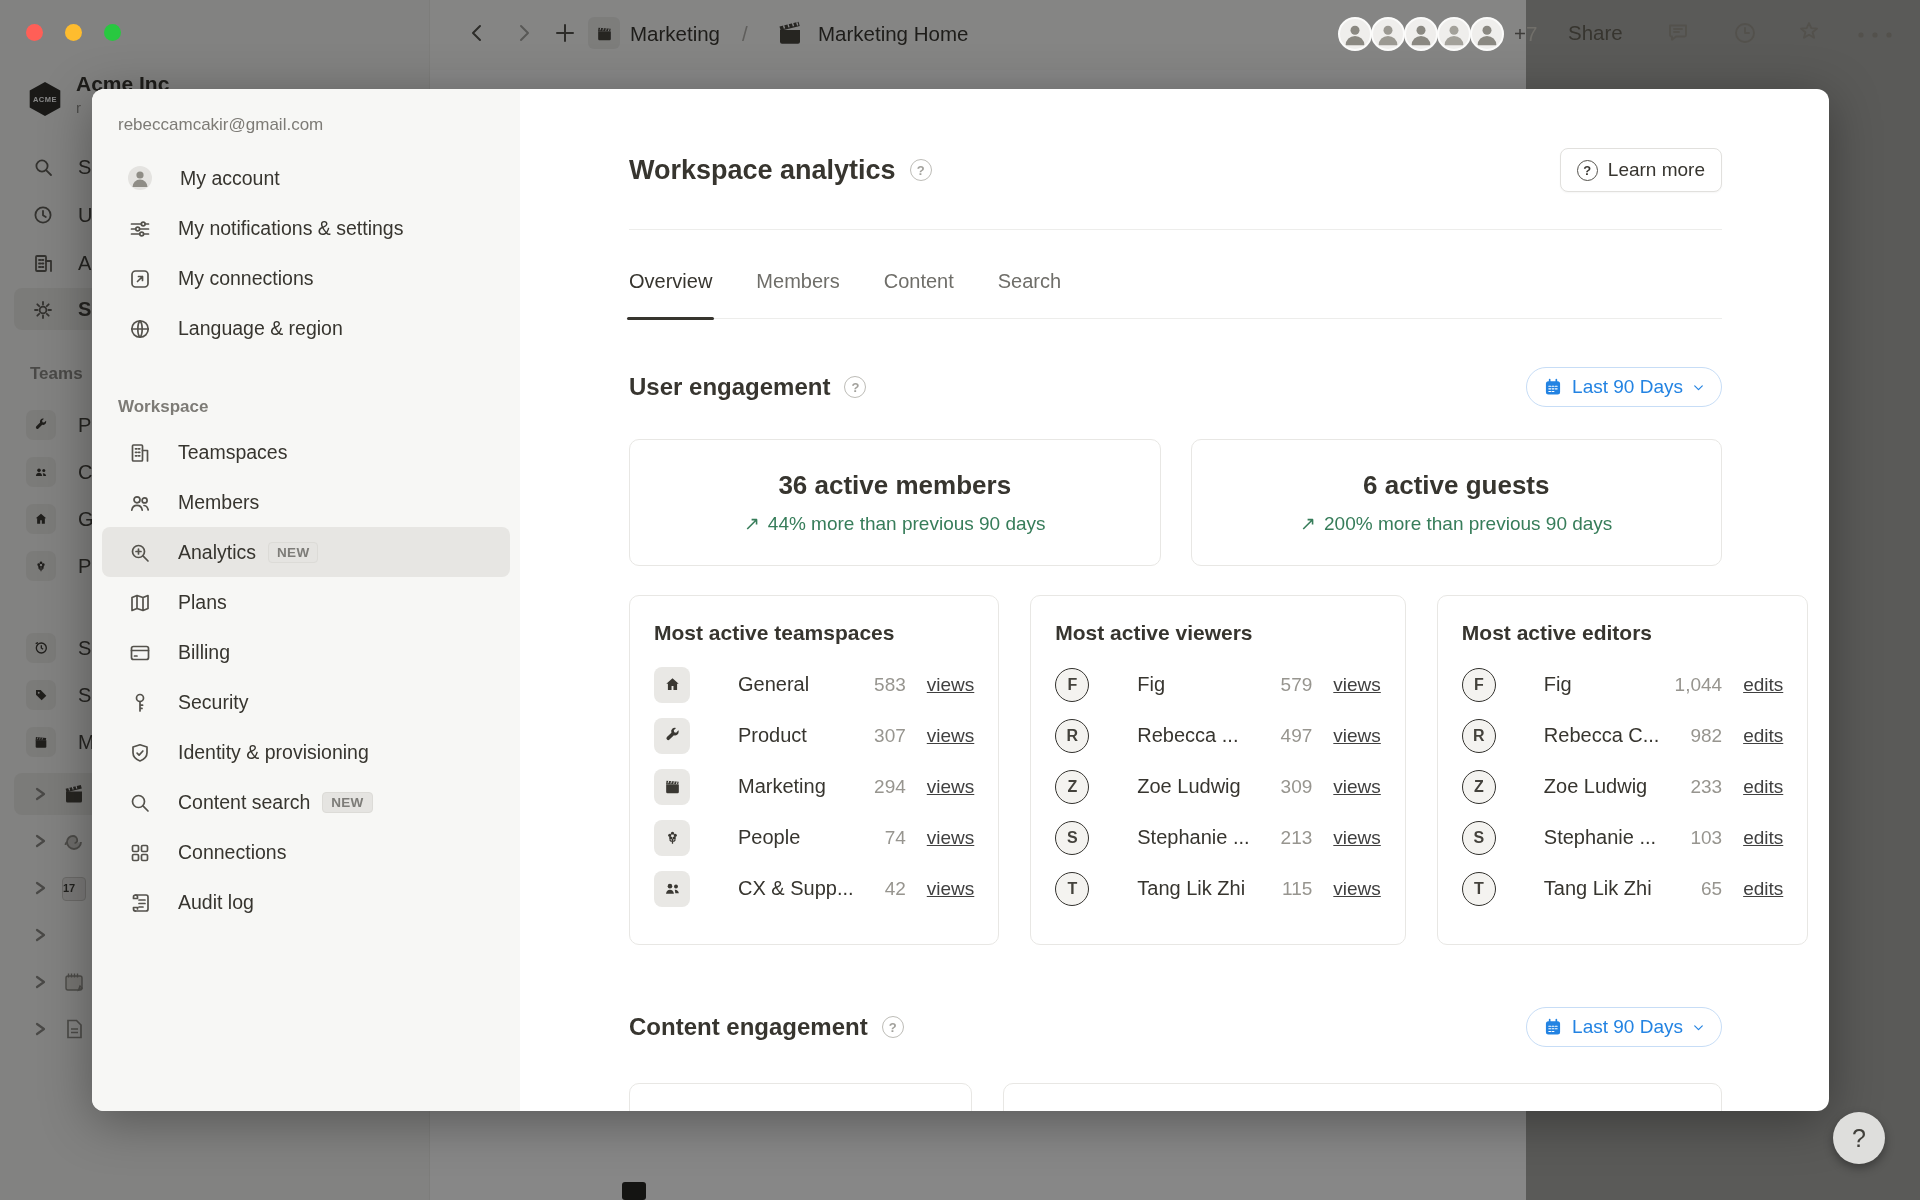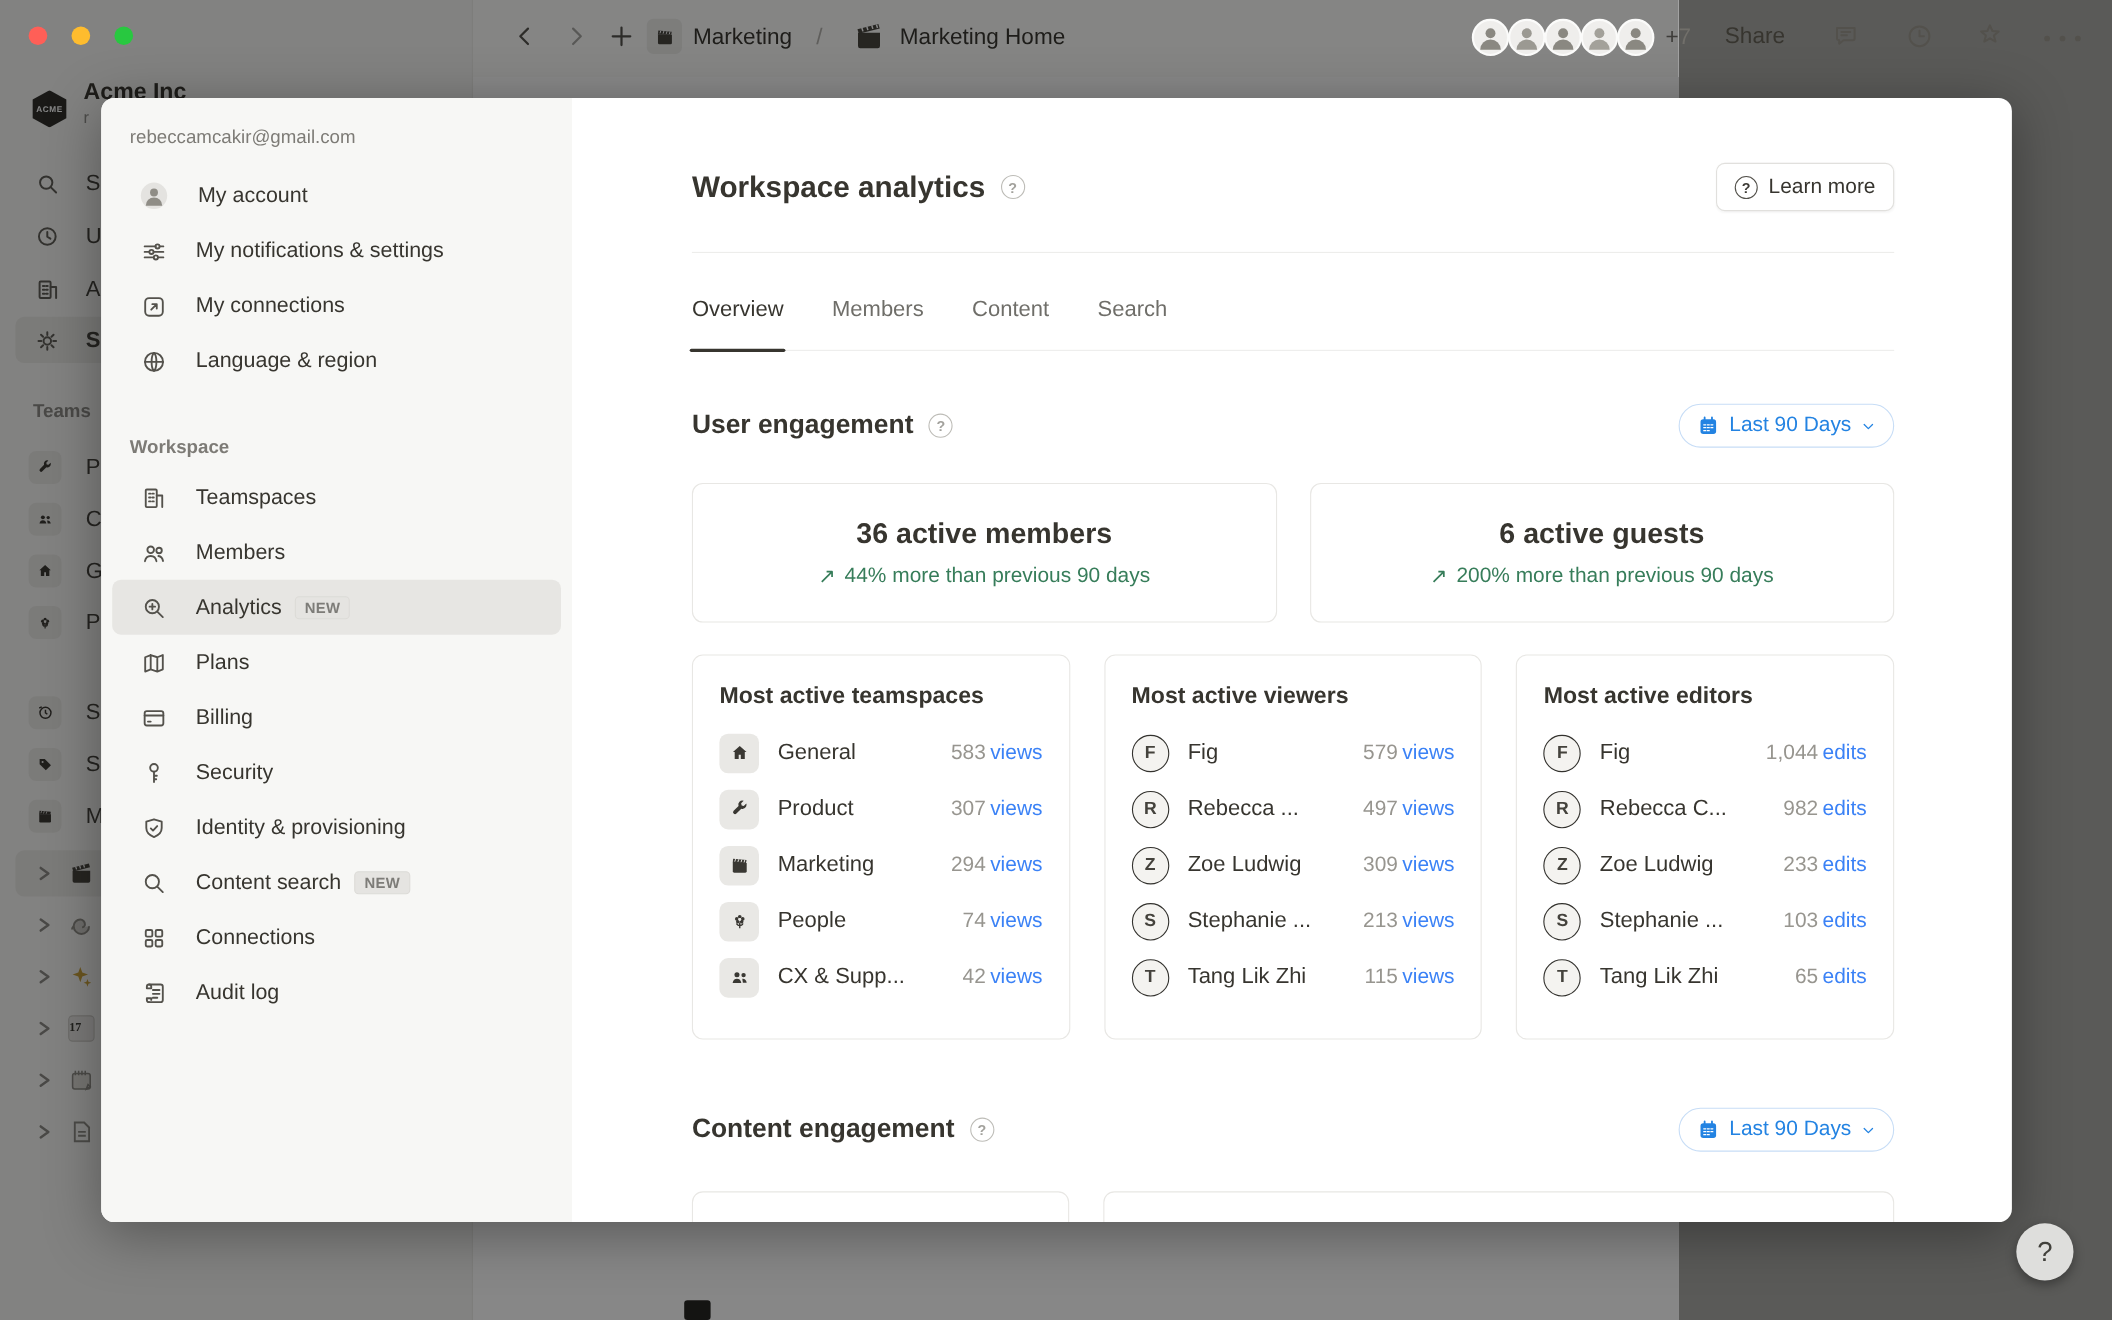--- a/index.html
+++ b/index.html
@@ -83,27 +83,27 @@
   .pill-chev { width:13px; height:13px; stroke:#2383e2; fill:none; stroke-width:2.2; stroke-linecap:round; stroke-linejoin:round; }
   .stat-row { margin-top:32px; display:flex; gap:30px; }
   .stat-card { flex:1; height:127px; border:1px solid #e8e7e4; border-radius:10px; display:flex; flex-direction:column;
     align-items:center; justify-content:center; gap:11px; }
   .stat-val { font-size:26px; font-weight:700; color:#37352f; }
   .stat-delta { font-size:19px; color:#377d5a; display:flex; align-items:center; gap:8px; }
   .cards-row { margin-top:29px; display:flex; gap:31px; }
   .lb-card { flex:1; height:350px; border:1px solid #e8e7e4; border-radius:10px; padding:25px 24px; }
   .lb-title { font-size:21px; font-weight:700; color:#37352f; }
   .lb-rows { margin-top:14px; }
-  .lb-row { height:51px; display:flex; align-items:center; }
+  .lb-row { height:51px; display:flex; align-items:center;gap:31px; }
   .tsq { width:36px; height:36px; border-radius:8px; background:#e9e8e5; display:flex; align-items:center; justify-content:center; flex:none; }
   .lb-av { width:34px; height:34px; border-radius:50%; background:#f4f3f0; border:1.5px solid #33322e; display:flex;
     align-items:center; justify-content:center; font-size:16px; font-weight:700; color:#44423c; flex:none; }
   .lb-name { margin-left:17px; font-size:20px; color:#37352f; flex:1; white-space:nowrap; overflow:hidden; }
   .lb-val { font-size:19px; color:#97958f; white-space:nowrap; }
-  .lb-val .unit { color:#3b82f6; margin-left:4px; }
+  .lb-val .unit { color:#404040; margin-left:21px;text-decoration:underline; }
   .stub-row { margin-top:36px; display:flex; gap:31px; }
   .stub { border:1px solid #e8e7e4; border-radius:10px; height:80px; }
   .stub.s1 { width:343px; } .stub.s2 { flex:1; }
 
   .g-ts { width:19px; height:19px; fill:#3a3833; }
   .g-dim { fill:#45433d; }
 </style>
 </head>
 <body>
 
@@ -286,21 +286,21 @@
       <svg class="chev" style="top:879px;">
           <path d="M6 4l7 5-7 5"></path>
         </svg>
       <svg class="child-ic" style="top:876px;" viewBox="0 0 24 24">
           <path d="M11 3l1.8 5.2L18 10l-5.2 1.8L11 17l-1.8-5.2L4 10l5.2-1.8z" fill="#c9a13b"></path>
           <path d="M17.5 14l.9 2.6 2.6.9-2.6.9-.9 2.6-.9-2.6-2.6-.9 2.6-.9z" fill="#c9a13b"></path>
         </svg>
       <svg class="chev" style="top:926px;">
           <path d="M6 4l7 5-7 5"></path>
         </svg>
-      <span class="mini-cal" style="top:923px;font-family:Liberation Serif, serif;"><span class="mc-top"></span><span class="mc-num">17</span></span>
+      <span class="mini-cal" style="top:877px;"><span class="mc-top"></span><span class="mc-num">17</span></span>
       <svg class="chev" style="top:973px;">
           <path d="M6 4l7 5-7 5"></path>
         </svg>
       <svg class="child-ic" style="top:970px;" viewBox="0 0 24 24">
           <rect x="4" y="6" width="16" height="14" rx="2" fill="#dedcd7" stroke="#8f8d86" stroke-width="1.4"></rect>
           <path d="M6.5 3.5v4M9.5 3.5v4M12.5 3.5v4M15.5 3.5v4M18 16l2 2-3.5 2z" stroke="#8f8d86" stroke-width="1.4" fill="none"></path>
         </svg>
       <svg class="chev" style="top:1020px;">
           <path d="M6 4l7 5-7 5"></path>
         </svg>

